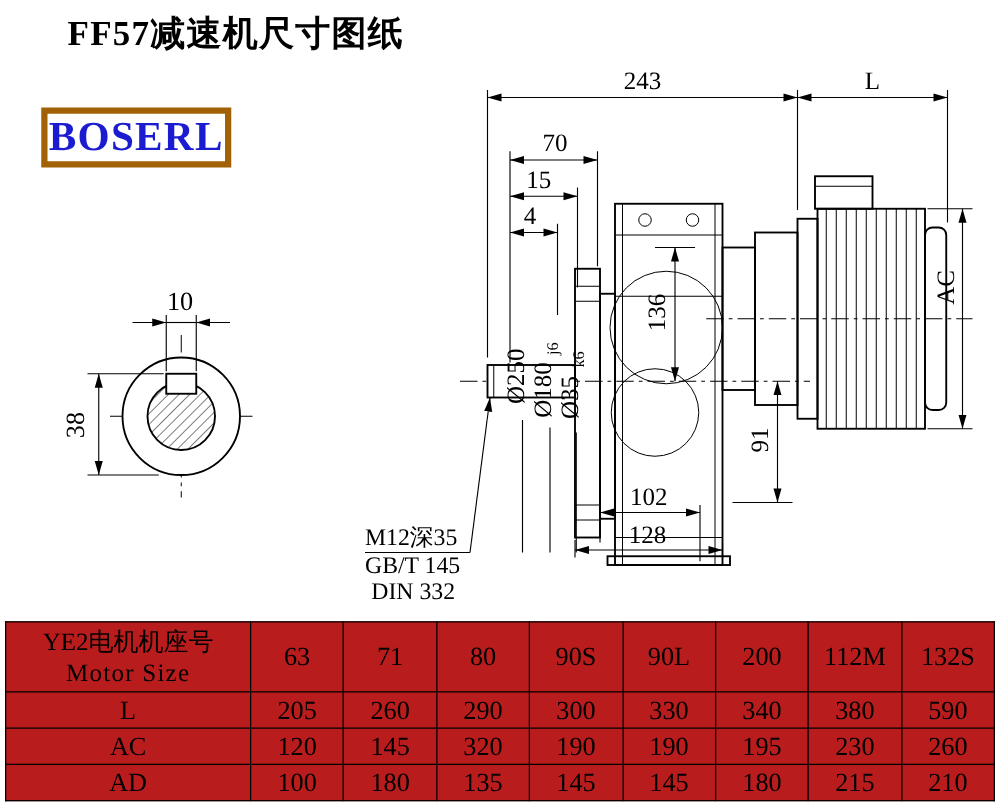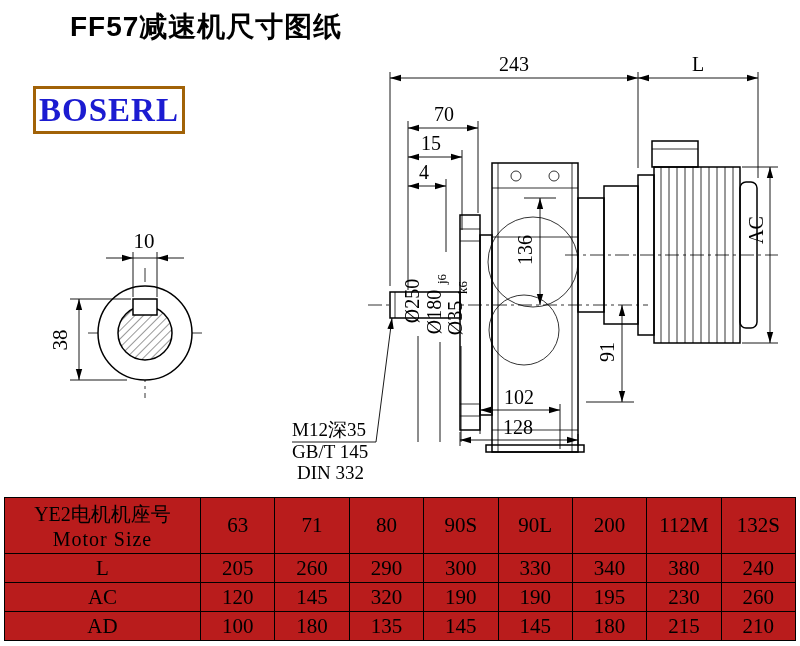--- a/index.html
+++ b/index.html
@@ -1,19 +1,19 @@
 <!DOCTYPE html>
 <html><head>
 <meta charset="utf-8">
 <style>
   *{margin:0;padding:0;box-sizing:border-box}
   html,body{background:#fff}
   body{width:800px;height:646px;position:relative;overflow:hidden;font-family:"Liberation Serif",serif;color:#000}
-  .title{position:absolute;left:70px;top:8px;font-family:Liberation Sans, sans-serif;font-weight:bold;font-size:28px;letter-spacing:1px;white-space:nowrap}
-  .logo{position:absolute;left:33px;top:86px;width:152px;height:48px;border:3px solid #a16207;display:flex;align-items:center;justify-content:center;background:#fff}
+  .title{position:absolute;left:54px;top:8px;font-family:Liberation Serif, serif;font-weight:bold;font-size:28px;letter-spacing:1px;white-space:nowrap}
+  .logo{position:absolute;left:33px;top:86px;width:152px;height:48px;border:5px solid #a16207;display:flex;align-items:center;justify-content:center;background:#fff}
   .logo span{font-family:"Liberation Serif",serif;font-weight:bold;font-size:33px;color:#1b1bd1;letter-spacing:1px}
   svg.drawing{position:absolute;left:0;top:0}
   .drawing text{font-family:"Liberation Serif",serif;fill:#000;stroke:none}
   g.obj{stroke:#000;stroke-width:1.5;fill:none}
   g.obj .thin{stroke-width:0.8}
   g.obj .white{fill:#fff}
   g.dim{stroke:#000;stroke-width:0.9;fill:none}
   g.cl{stroke:#000;stroke-width:0.8;stroke-dasharray:14 4 3 4;fill:none}
   .dims-table{position:absolute;left:4px;top:497px;width:792px;border-collapse:collapse;table-layout:fixed;text-align:center;font-size:21px;background:#b91c1c}
   .dims-table td{border:1px solid #000;padding:0;vertical-align:middle}
@@ -207,21 +207,21 @@
   </tr>
   <tr class="row">
     <td>L</td>
     <td>205</td>
     <td>260</td>
     <td>290</td>
     <td>300</td>
     <td>330</td>
     <td>340</td>
     <td>380</td>
-    <td>240</td>
+    <td>590</td>
   </tr>
   <tr class="row">
     <td>AC</td>
     <td>120</td>
     <td>145</td>
     <td>320</td>
     <td>190</td>
     <td>190</td>
     <td>195</td>
     <td>230</td>

